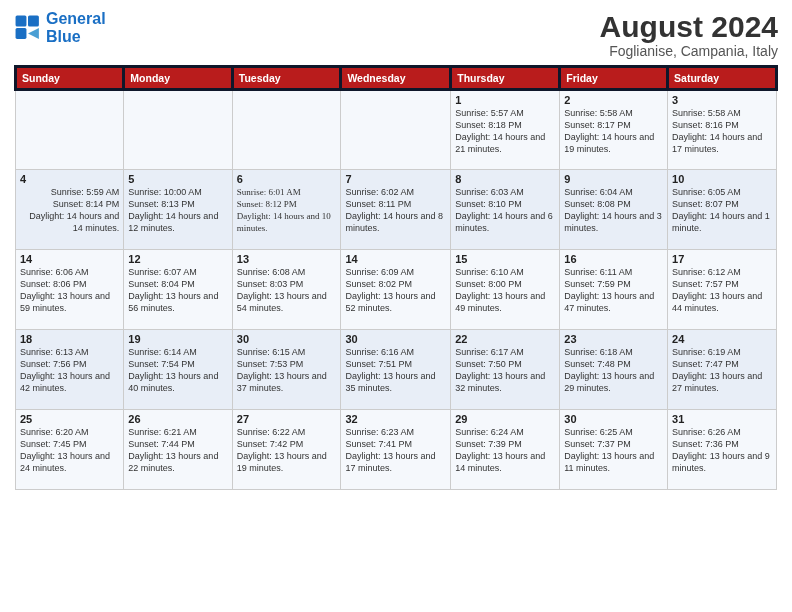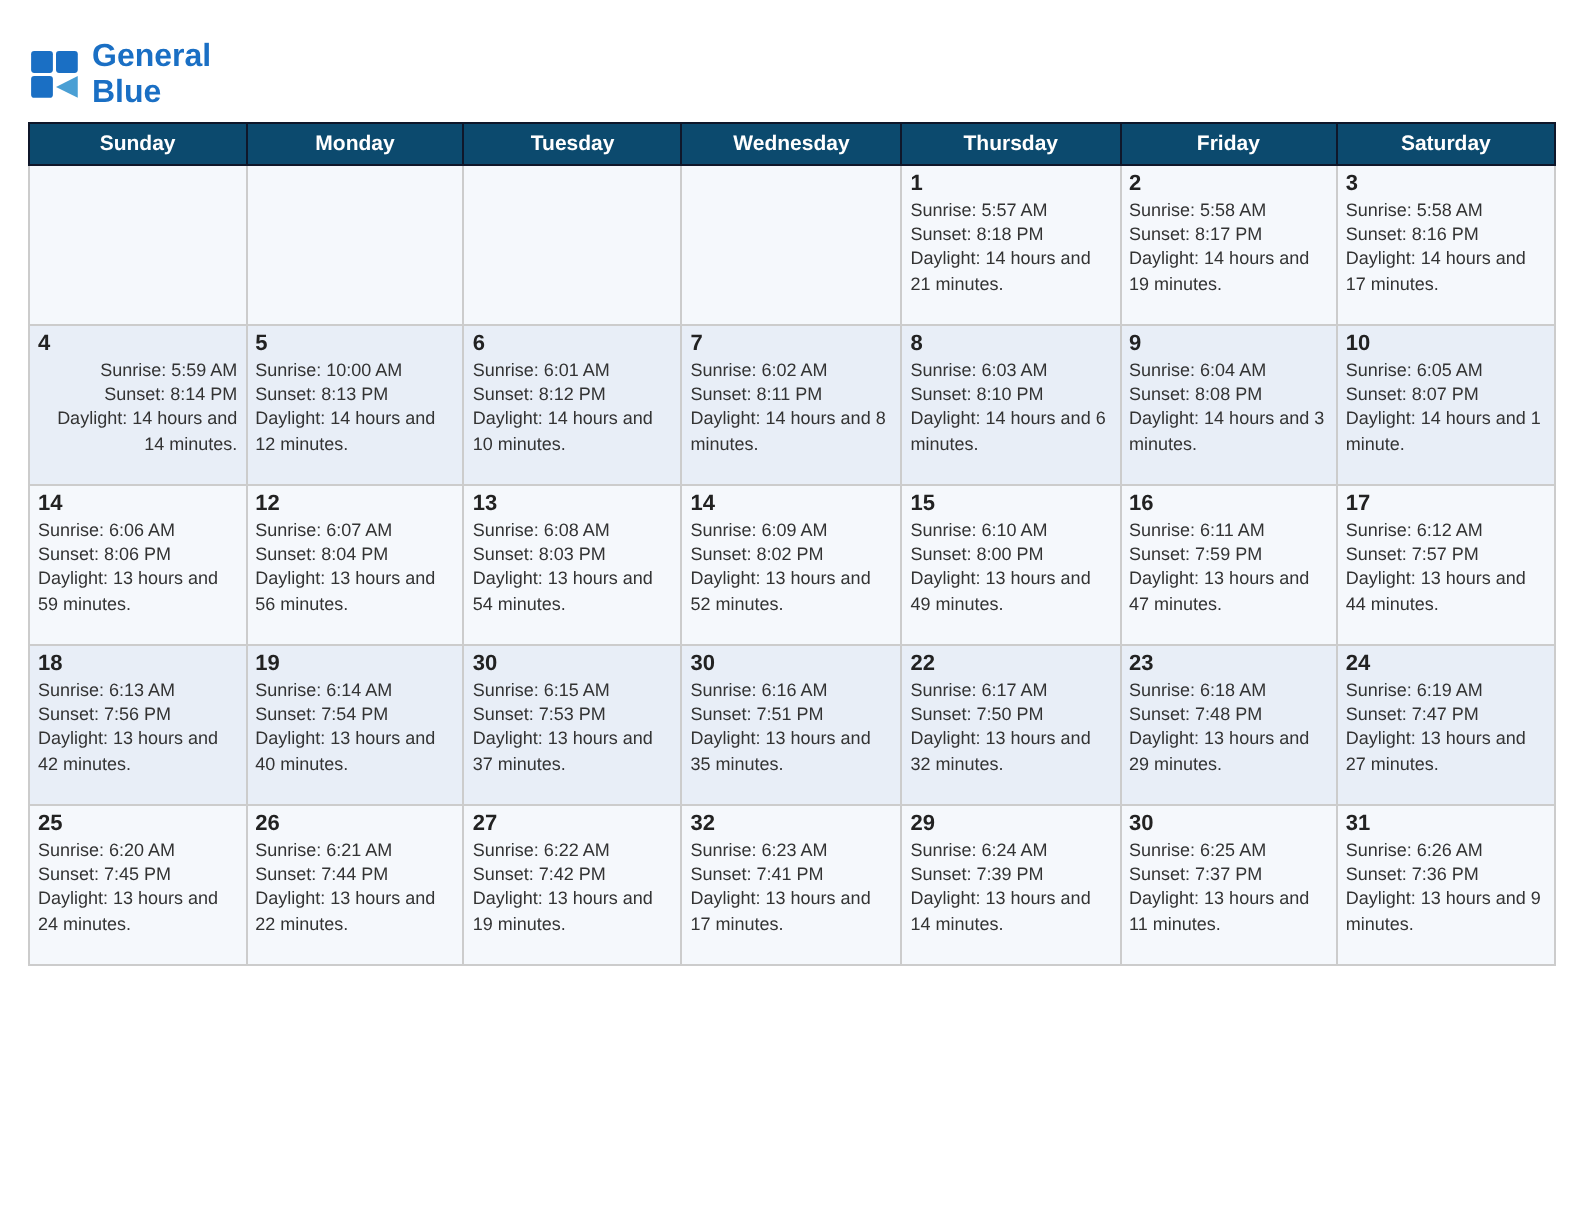--- a/index.html
+++ b/index.html
@@ -6,21 +6,21 @@
     body {
       font-family: Arial, sans-serif;
       background: #fff;
       width: 792px;
       height: 612px;
       overflow: hidden;
     }
     .page {
       width: 792px;
       height: 500px;
-      padding: 20px 14px;
+      padding: 10px 14px;
     }
     .header {
       display: flex;
       justify-content: space-between;
       align-items: flex-start;
       margin-bottom: 6px;
     }
     .logo {
       display: flex;
       align-items: center;
@@ -51,27 +51,27 @@
     .subtitle {
       font-size: 14px;
       color: #555;
     }
     .calendar {
       width: 100%;
       border-collapse: collapse;
       font-size: 9.5px;
     }
     .calendar thead th {
-      background: #0c4a6e;
+      background: #b91c1c;
       color: #fff;
       padding: 4px 5px;
-      text-align: center;
+      text-align: left;
       font-size: 10.5px;
       font-weight: bold;
-      border: 1px solid #0f172a;
+      border: 3px solid #0f172a;
     }
     .calendar tbody td {
       border: 1px solid #ccc;
       vertical-align: top;
       padding: 3px 4px;
       width: 113px;
       height: 80px;
     }
     .calendar tbody tr:nth-child(odd) td {
       background: #f5f8fc;
@@ -105,20 +105,24 @@
         <rect x="2" y="2" width="14" height="14" rx="2" fill="#1a6fc4"></rect>
         <rect x="18" y="2" width="14" height="14" rx="2" fill="#1a6fc4"></rect>
         <rect x="2" y="18" width="14" height="14" rx="2" fill="#1a6fc4"></rect>
         <polygon points="18,25 32,18 32,32" fill="#4a9fd4"></polygon>
       </svg>
       <div class="logo-text">
         <div><span>General</span></div>
         <div><span style="color:#1a6fc4;">Blue</span></div>
       </div>
     </div>
+    <div class="title-block">
+      <div class="main-title">August 2024</div>
+      <div class="subtitle">Foglianise, Campania, Italy</div>
+    </div>
   </div>
 
   <table class="calendar">
     <thead>
       <tr>
       <th>Sunday</th>
           <th>Monday</th>
           <th>Tuesday</th>
           <th>Wednesday</th>
           <th>Thursday</th>
@@ -159,21 +163,21 @@
 Daylight: 14 hours and 14 minutes.</div>
           </td>
           <td>
             <span class="day-num">5</span>
             <div class="day-info" style="white-space: pre-line;">Sunrise: 10:00 AM
 Sunset: 8:13 PM
 Daylight: 14 hours and 12 minutes.</div>
           </td>
           <td>
             <span class="day-num">6</span>
-            <div class="day-info" style="white-space: pre-line;">Sunrise: 6:01 AM
+            <div class="day-info" style="white-space: pre-line; font-family: Liberation Serif, serif;">Sunrise: 6:01 AM
 Sunset: 8:12 PM
 Daylight: 14 hours and 10 minutes.</div>
           </td>
           <td>
             <span class="day-num">7</span>
             <div class="day-info" style="white-space: pre-line;">Sunrise: 6:02 AM
 Sunset: 8:11 PM
 Daylight: 14 hours and 8 minutes.</div>
           </td>
           <td>

